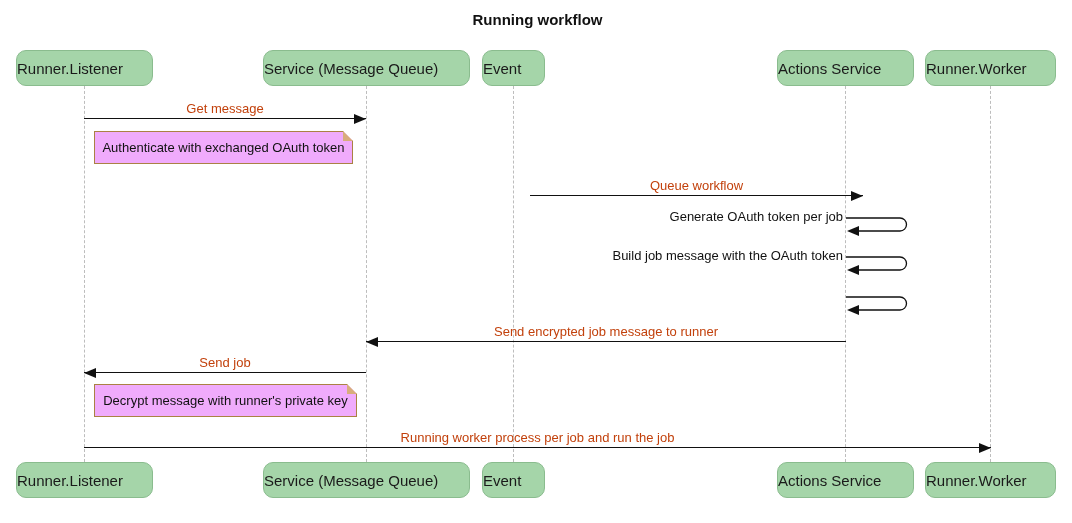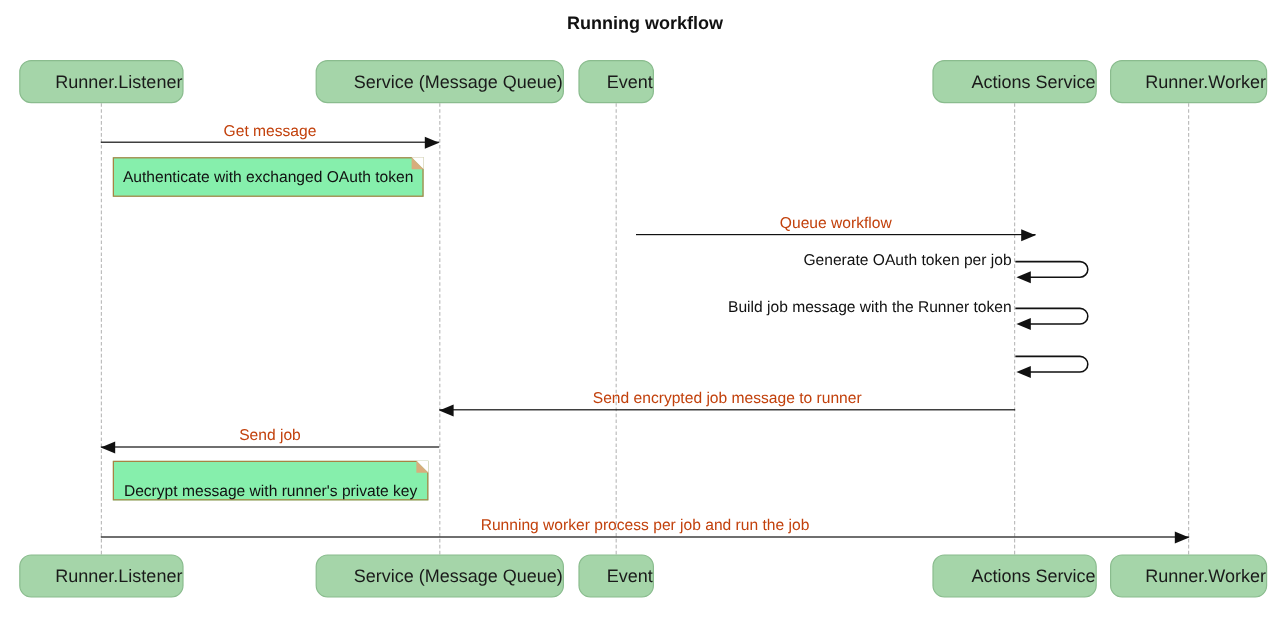--- a/index.html
+++ b/index.html
@@ -10,40 +10,40 @@
   .title{
     position:absolute;left:84px;top:11px;width:907px;text-align:center;
     font-size:15px;font-weight:bold;color:#111;
   }
   .lifeline{
     position:absolute;top:86px;height:376px;width:0;
     border-left:1px dashed #bdbdbd;
   }
   .participant{
     position:absolute;height:36px;background:#a5d5a9;border:1px solid #8abc8e;
-    border-radius:10px;display:flex;align-items:center;justify-content:flex-end;
+    border-radius:10px;display:flex;align-items:center;justify-content:flex-start;
     font-size:15px;color:#1a1a1a;box-sizing:border-box;white-space:nowrap;
   }
   .message{position:absolute;}
   .msg-label{
     text-align:center;font-size:13px;line-height:15px;height:15px;
     margin-bottom:2px;color:#c2410c;white-space:nowrap;
   }
   .msg-line{position:relative;height:0;border-top:1px solid #111;}
   .msg-line .head{position:absolute;top:-5px;width:0;height:0;
     border-top:5px solid transparent;border-bottom:5px solid transparent;}
   .message.right .msg-line .head{right:0;border-left:12px solid #111;}
   .message.left  .msg-line .head{left:0;border-right:12px solid #111;}
   .self-loop{position:absolute;width:72px;height:22px;}
   .self-label{
     position:absolute;right:229px;text-align:left;font-size:13px;
     line-height:15px;white-space:nowrap;color:#111;
   }
   .note{
-    position:absolute;height:33px;background:#86efac;border:1px solid #aa8144;
+    position:absolute;height:33px;background:#f0abfc;border:1px solid #aa8144;
     box-sizing:border-box;display:flex;align-items:center;justify-content:center;
     font-size:13px;color:#111;white-space:nowrap;
   }
   .note .fold-icon{position:absolute;top:-1px;right:-1px;width:0;height:0;}
   .note .fold-icon::before{
     content:'';position:absolute;top:0;right:0;width:0;height:0;
     border-top:10px solid #ffffff;border-left:10px solid transparent;
   }
   .note .fold-icon::after{
     content:'';position:absolute;top:0;right:0;width:0;height:0;
@@ -98,21 +98,21 @@
         <span class="head"></span>
       </div>
   </div>
 
   <div class="self-label" style="top:209px;">Generate OAuth token per job</div>
   <svg class="self-loop" style="left:846px;top:215px;" viewBox="0 0 72 22">
     <path d="M0,3 H54 A6.5,6.5 0 0 1 54,16 H12" fill="none" stroke="#111" stroke-width="1.3"></path>
     <polygon points="1,16 13,11 13,21" fill="#111"></polygon>
   </svg>
 
-  <div class="self-label" style="top:248px;">Build job message with the Runner token</div>
+  <div class="self-label" style="top:248px;">Build job message with the OAuth token</div>
   <svg class="self-loop" style="left:846px;top:254px;" viewBox="0 0 72 22">
     <path d="M0,3 H54 A6.5,6.5 0 0 1 54,16 H12" fill="none" stroke="#111" stroke-width="1.3"></path>
     <polygon points="1,16 13,11 13,21" fill="#111"></polygon>
   </svg>
 
   <svg class="self-loop" style="left:846px;top:294px;" viewBox="0 0 72 22">
     <path d="M0,3 H54 A6.5,6.5 0 0 1 54,16 H12" fill="none" stroke="#111" stroke-width="1.3"></path>
     <polygon points="1,16 13,11 13,21" fill="#111"></polygon>
   </svg>
 
@@ -123,21 +123,21 @@
       </div>
   </div>
 
   <div class="message left" style="left:366px;top:324px;width:480px;">
     <div class="msg-label">Send encrypted job message to runner</div>
     <div class="msg-line">
         <span class="head"></span>
       </div>
   </div>
 
-  <div class="note" style="left:94px;top:384px;width:263px;align-items:flex-end;">
+  <div class="note" style="left:94px;top:384px;width:263px;">
     <span class="fold-icon"></span>
     <span>Decrypt message with runner's private key</span>
   </div>
 
   <div class="message right" style="left:84px;top:430px;width:907px;">
     <div class="msg-label">Running worker process per job and run the job</div>
     <div class="msg-line">
         <span class="head"></span>
       </div>
   </div>

